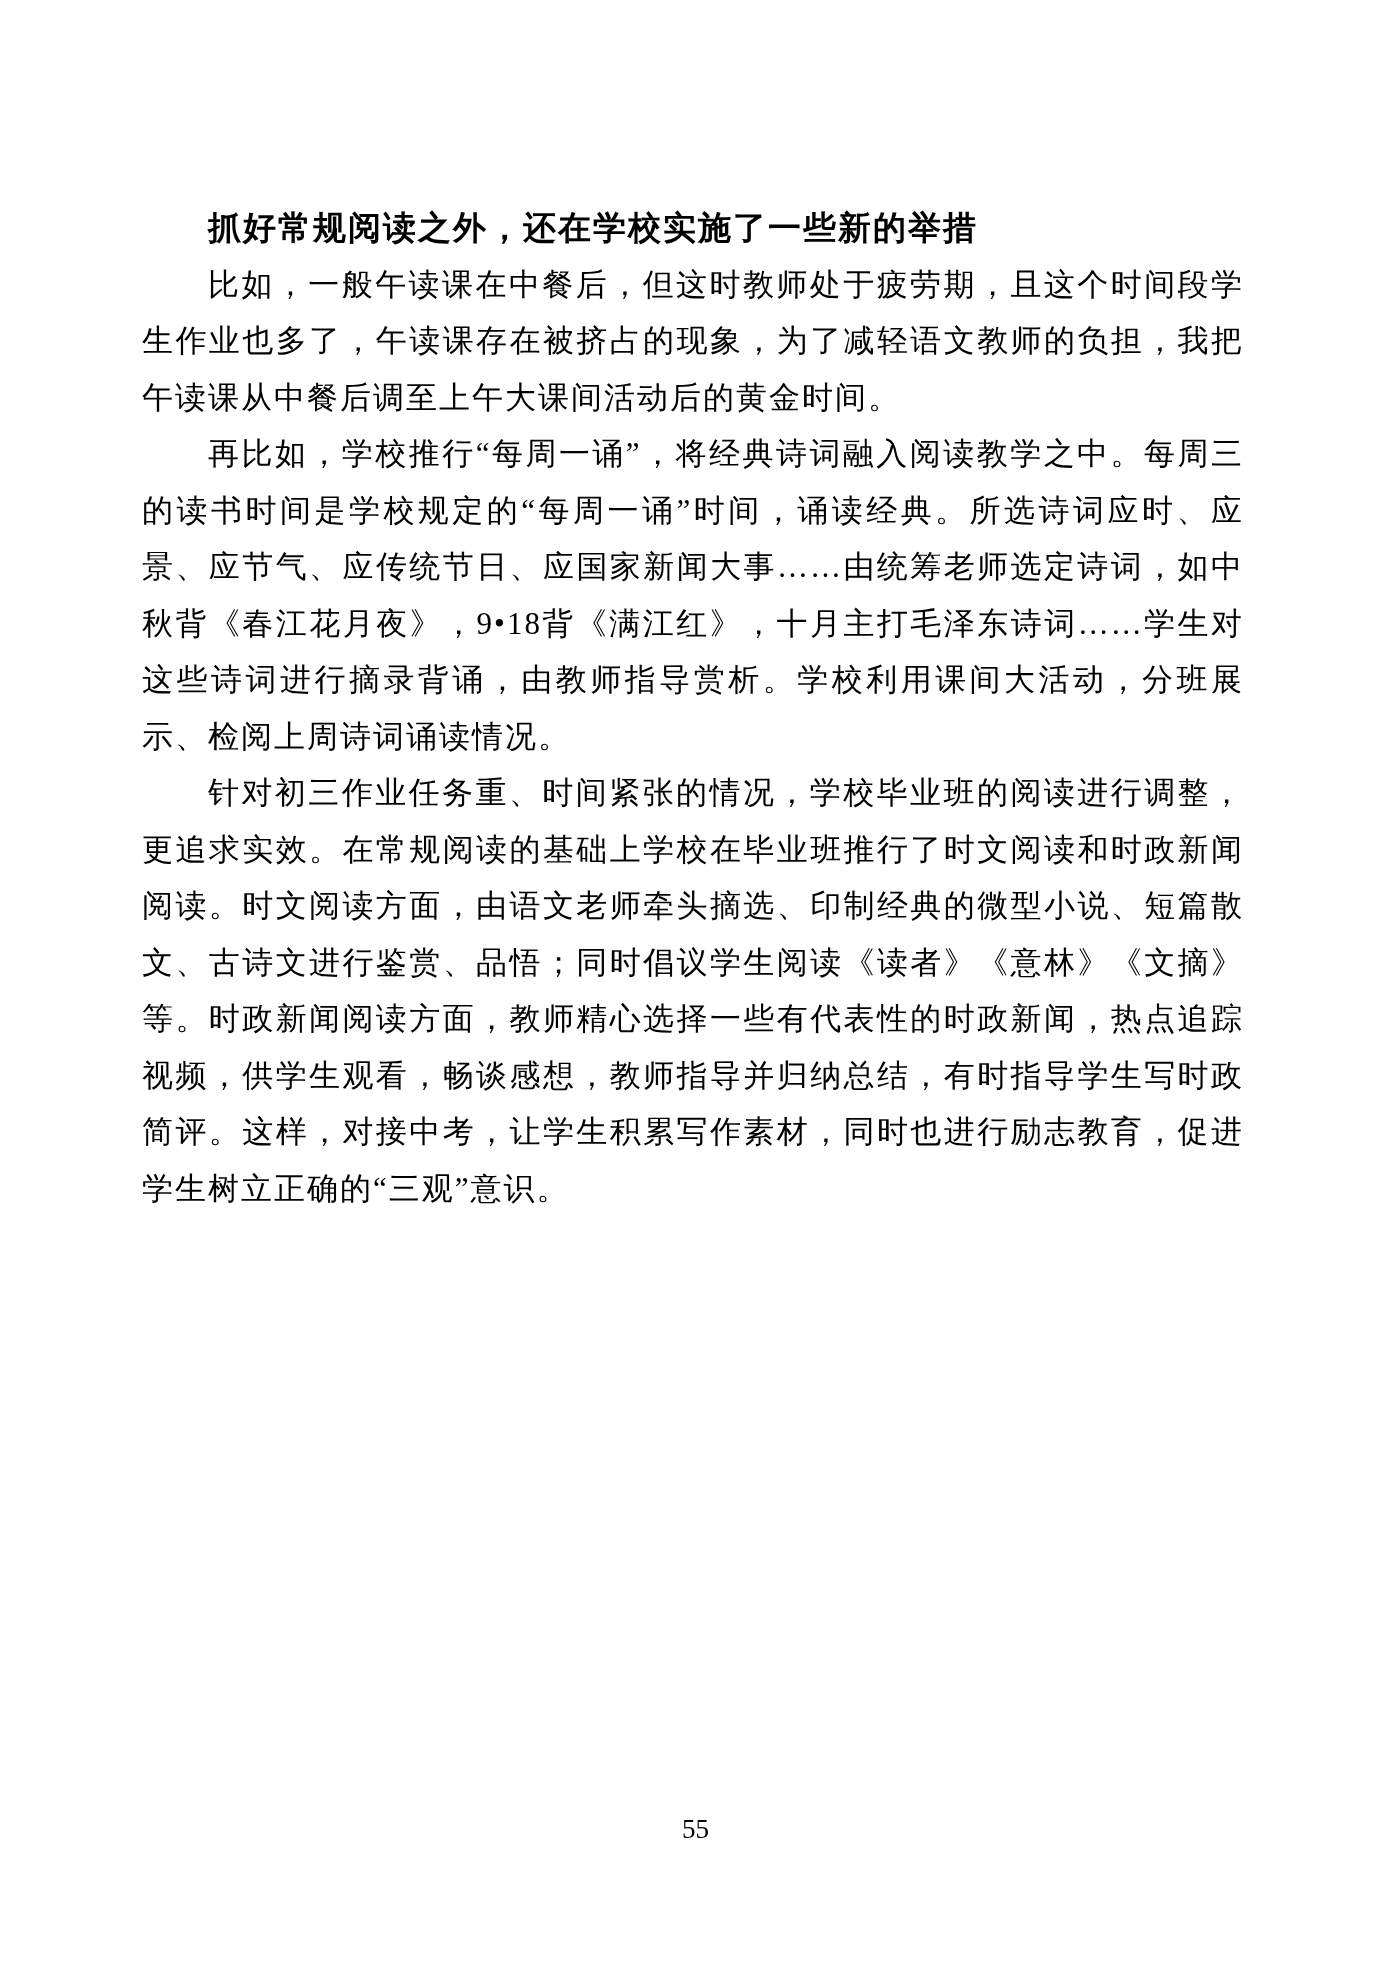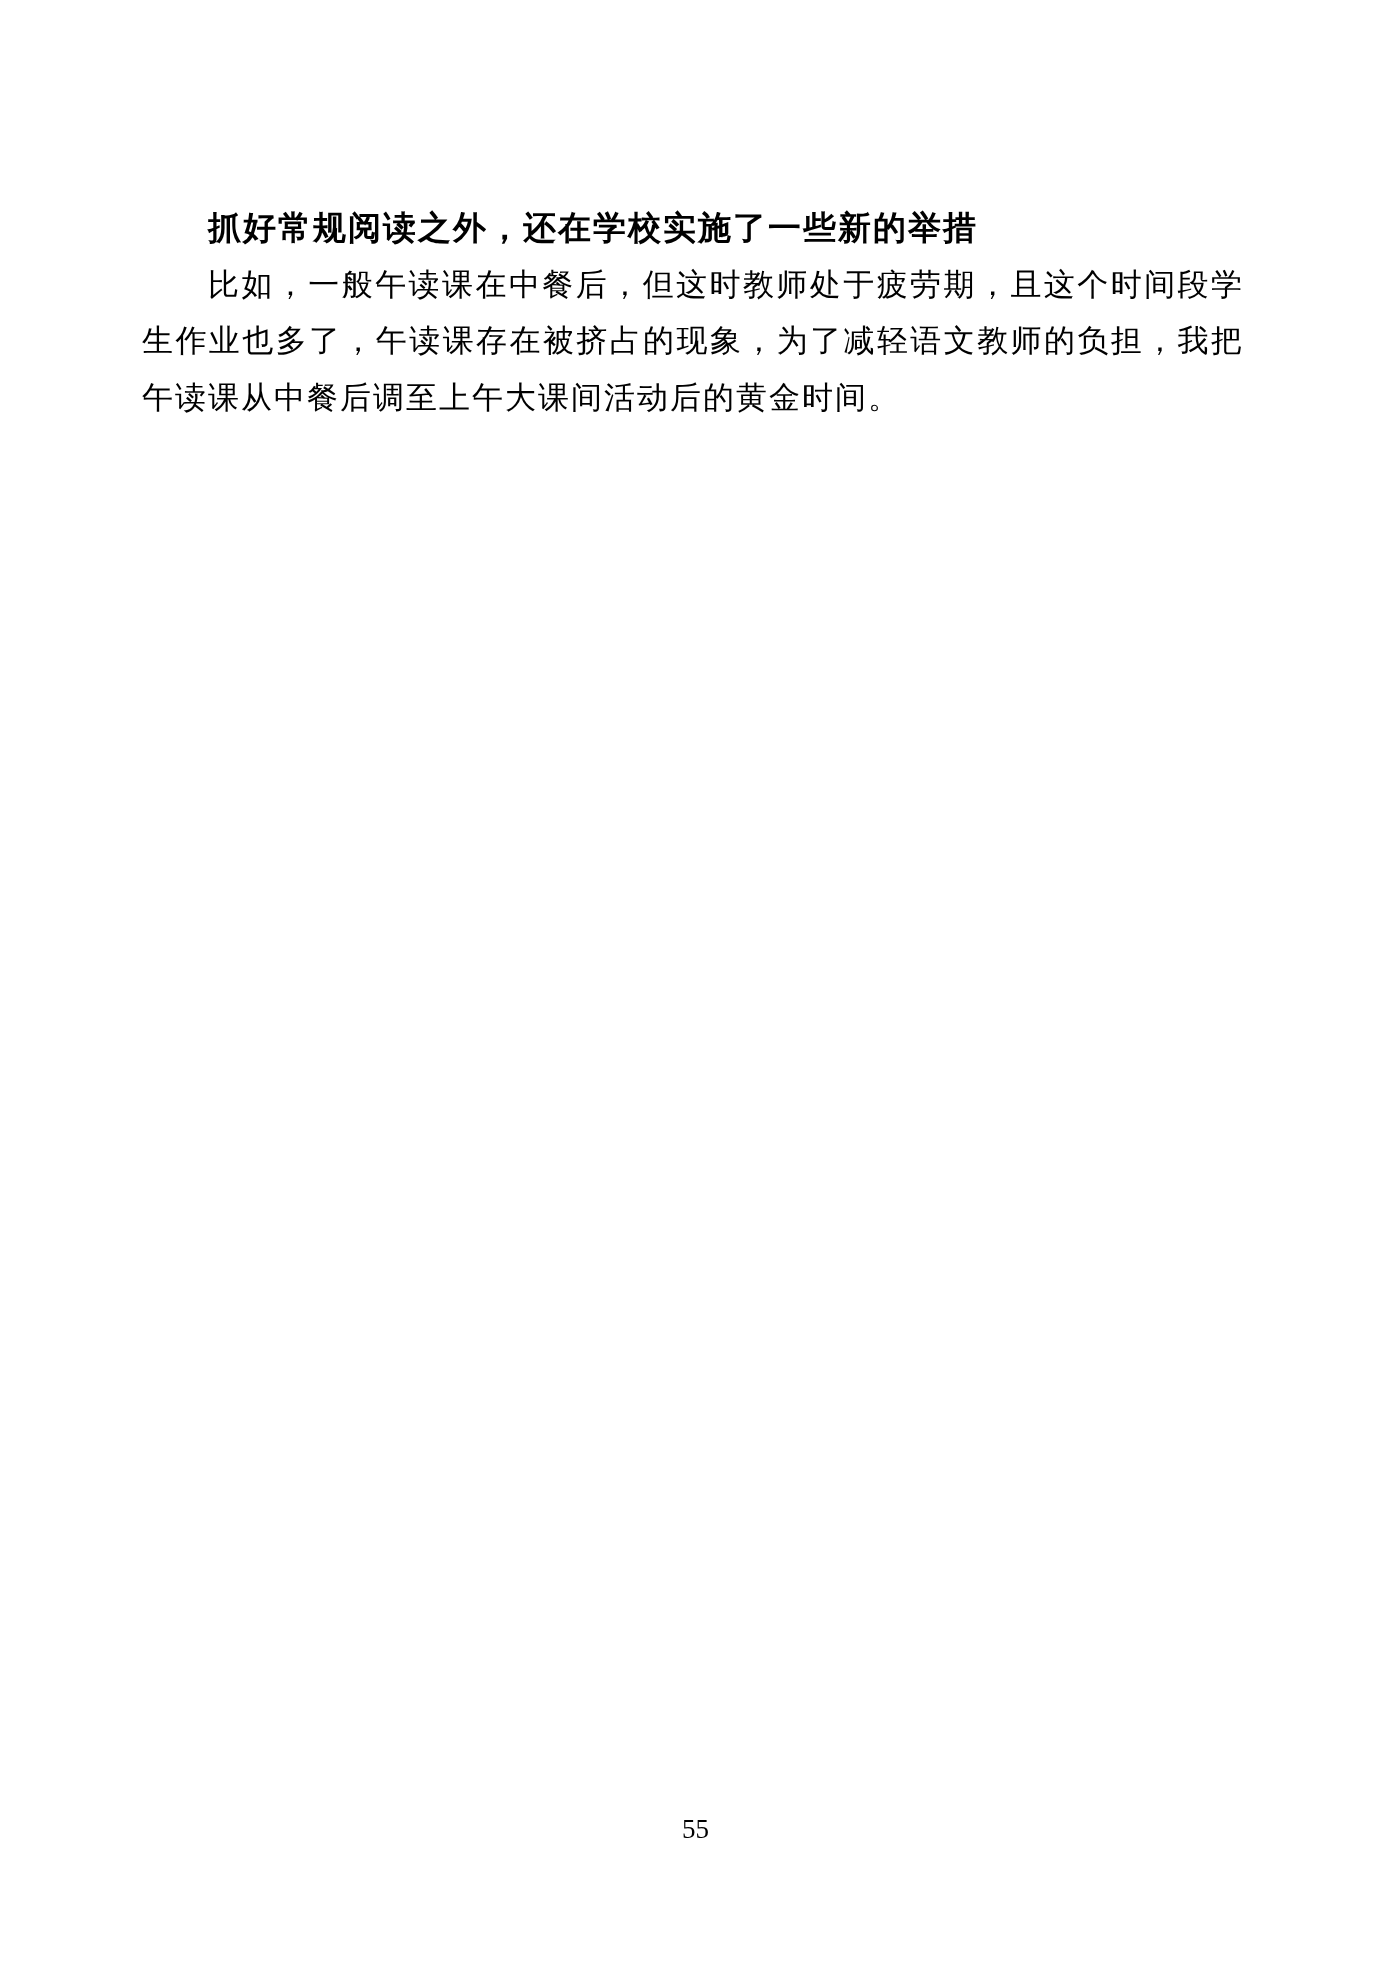--- a/index.html
+++ b/index.html
@@ -56,15 +56,17 @@
     color: #000000;
   }
 </style>
 </head>
 <body>
 
 <div class="page">
   <div class="content">
     <h1 class="heading">抓好常规阅读之外，还在学校实施了一些新的举措</h1>
     <p class="para">比如，一般午读课在中餐后，但这时教师处于疲劳期，且这个时间段学生作业也多了，午读课存在被挤占的现象，为了减轻语文教师的负担，我把午读课从中餐后调至上午大课间活动后的黄金时间。</p>
+    <p class="para">再比如，学校推行“每周一诵”，将经典诗词融入阅读教学之中。每周三的读书时间是学校规定的“每周一诵”时间，诵读经典。所选诗词应时、应景、应节气、应传统节日、应国家新闻大事……由统筹老师选定诗词，如中秋背《春江花月夜》，9•18背《满江红》，十月主打毛泽东诗词……学生对这些诗词进行摘录背诵，由教师指导赏析。学校利用课间大活动，分班展示、检阅上周诗词诵读情况。</p>
+    <p class="para">针对初三作业任务重、时间紧张的情况，学校毕业班的阅读进行调整，更追求实效。在常规阅读的基础上学校在毕业班推行了时文阅读和时政新闻阅读。时文阅读方面，由语文老师牵头摘选、印制经典的微型小说、短篇散文、古诗文进行鉴赏、品悟；同时倡议学生阅读《读者》《意林》《文摘》等。时政新闻阅读方面，教师精心选择一些有代表性的时政新闻，热点追踪视频，供学生观看，畅谈感想，教师指导并归纳总结，有时指导学生写时政简评。这样，对接中考，让学生积累写作素材，同时也进行励志教育，促进学生树立正确的“三观”意识。</p>
   </div>
   <div class="page-number">55</div>
 </div>
 
 </body></html>

